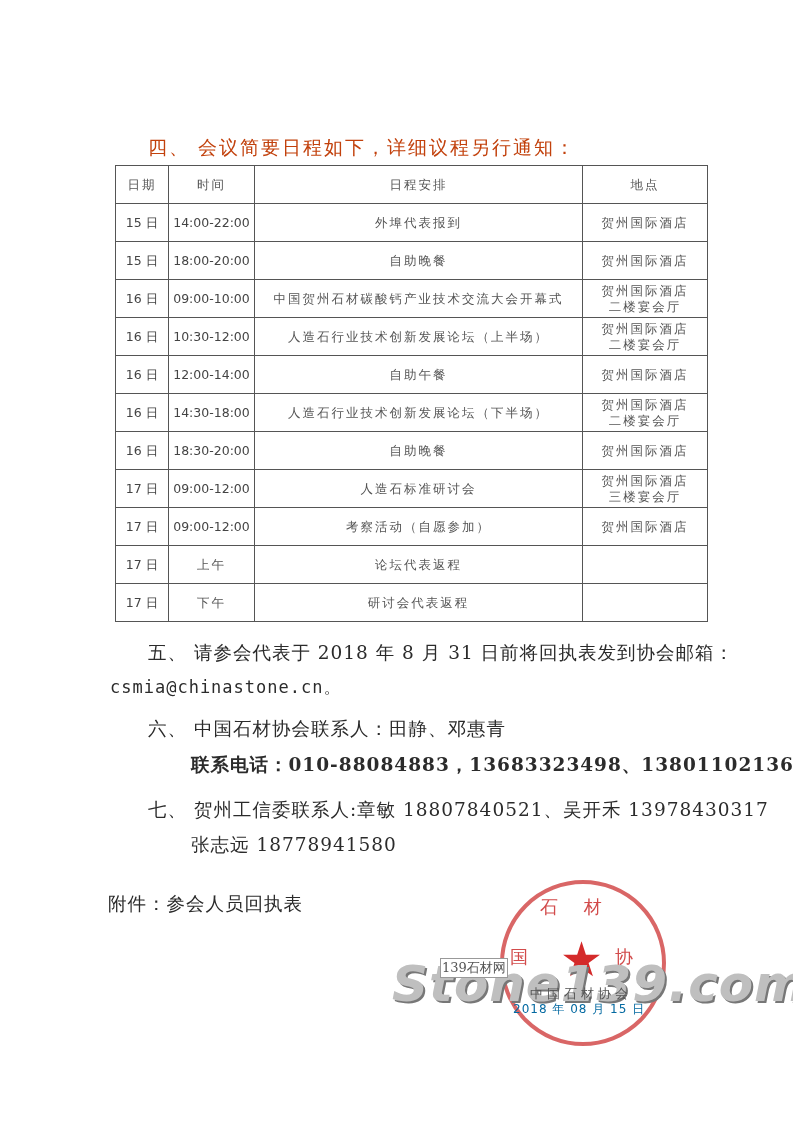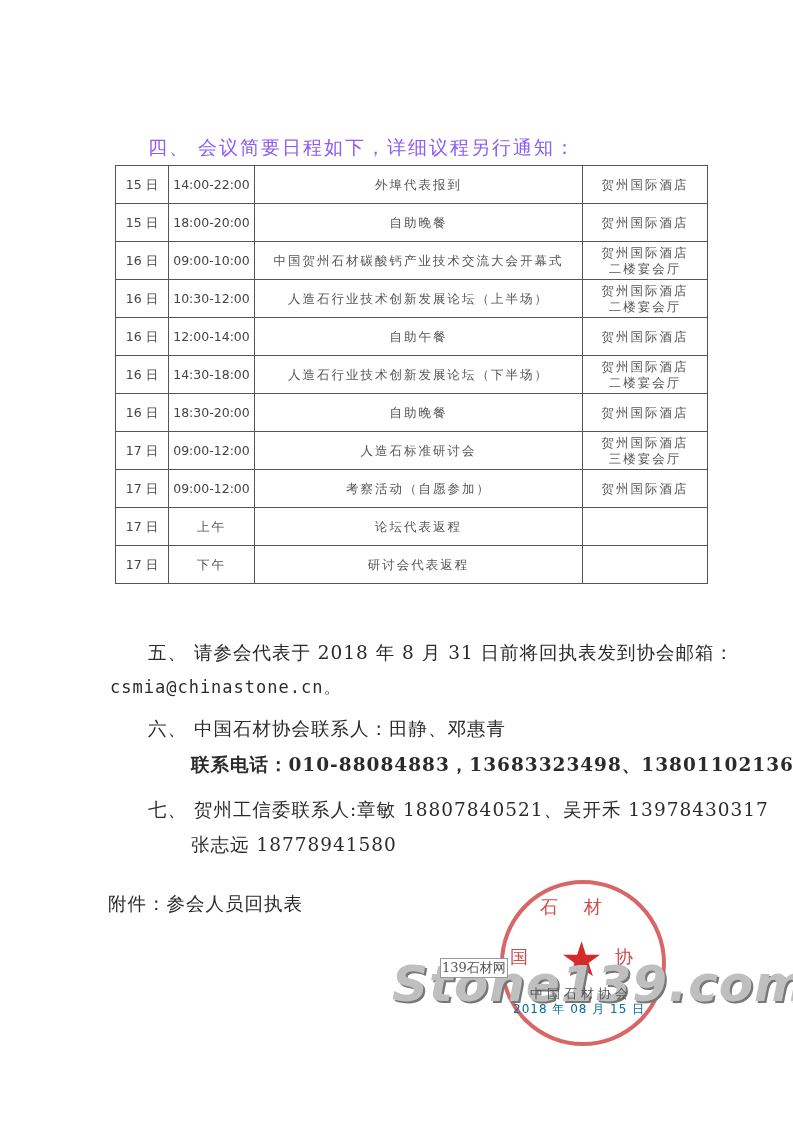--- a/index.html
+++ b/index.html
@@ -1,17 +1,17 @@
 <!DOCTYPE html>
 <html><head>
 <meta charset="utf-8">
 <style>
   html,body{margin:0;padding:0;background:#fff;}
   body{width:793px;height:1122px;position:relative;overflow:hidden;font-family:"DejaVu Serif","Liberation Serif",serif;color:#333;}
-  .heading{position:absolute;left:148px;top:135px;font-size:19px;letter-spacing:2px;color:#8b5cf6;}
+  .heading{position:absolute;left:148px;top:135px;font-size:19px;letter-spacing:2px;color:#c2410c;}
   table.sched{position:absolute;left:115px;top:165px;border-collapse:collapse;font-family:"DejaVu Sans","Liberation Sans",sans-serif;font-size:12.5px;color:#444;}
   table.sched td{border:1.3px solid #555;text-align:center;vertical-align:middle;height:37px;padding:0;line-height:16px;}
   table.sched col.c1{width:53px;} table.sched col.c2{width:86px;} table.sched col.c3{width:328px;} table.sched col.c4{width:125px;}
   .cn{letter-spacing:2px;color:#555;}
   .p{position:absolute;font-size:18.5px;color:#2b2b2b;letter-spacing:1px;white-space:nowrap;}
   .seal{position:absolute;left:500px;top:880px;width:158px;height:158px;border:4px solid #d24b4b;border-radius:50%;opacity:.85;}
   .seal-star{position:absolute;left:560px;top:935px;color:#d42a2a;font-size:48px;line-height:48px;}
   .seal-txt{position:absolute;color:#d24b4b;font-size:18px;font-family:"DejaVu Serif",serif;}
   .wm{position:absolute;left:392px;top:955px;font-family:"DejaVu Sans","Liberation Sans",sans-serif;font-style:italic;font-weight:bold;font-size:50px;color:#bfbfbf;letter-spacing:1px;text-shadow:2px 2px 0 #777;}
   .wm-tag{position:absolute;left:440px;top:958px;font-size:13px;color:#555;background:#fff;padding:0 1px;border:1px solid #999;}
@@ -23,20 +23,26 @@
 <div class="heading">四、 会议简要日程如下，详细议程另行通知：</div>
 
 <table class="sched">
   <colgroup>
       <col class="c1">
       <col class="c2">
       <col class="c3">
       <col class="c4">
     </colgroup>
   <tbody id="tbody">
+    <tr>
+      <td class="cn">日期</td>
+      <td class="cn">时间</td>
+      <td class="cn">日程安排</td>
+      <td class="cn">地点</td>
+    </tr>
   <tr>
         <td>15 日</td>
         <td>14:00-22:00</td>
         <td class="cn">外埠代表报到</td>
         <td class="cn">
           <div>贺州国际酒店</div>
         </td>
       </tr>
       <tr>
         <td>15 日</td>

